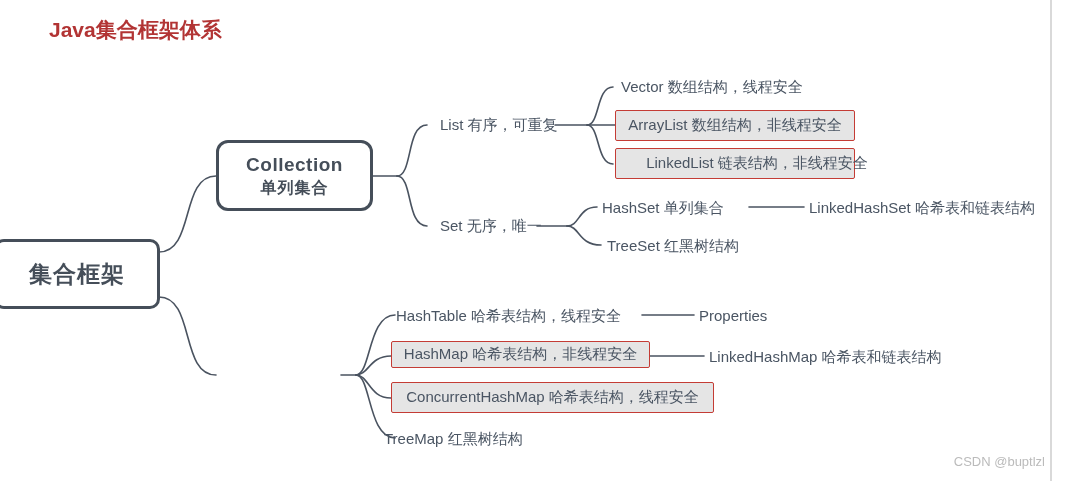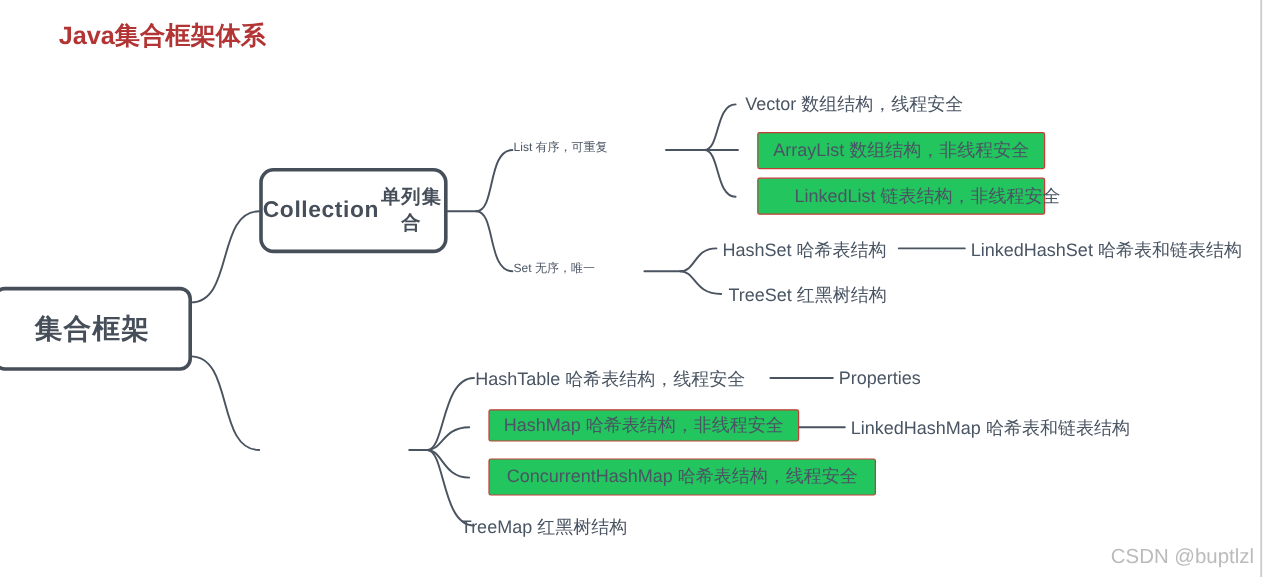--- a/index.html
+++ b/index.html
@@ -10,48 +10,48 @@
   *{margin:0;padding:0;box-sizing:border-box;}
   html,body{background:#fff;}
   body{width:1065px;height:481px;position:relative;overflow:hidden;
        font-family:"Liberation Sans","DejaVu Sans",sans-serif;}
   .canvas{position:absolute;inset:0;}
   svg.wires{position:absolute;left:0;top:0;width:1065px;height:481px;}
   svg.wires path{fill:none;stroke:var(--line-slate);stroke-width:1.6;stroke-linecap:round;}
   svg.wires path.edge{stroke:var(--edge-line);stroke-width:1.5;}
   .title{position:absolute;left:49px;top:16px;font-size:21px;font-weight:700;
          color:var(--title-red);white-space:nowrap;}
-  .node{position:absolute;display:flex;flex-direction:row;align-items:center;
+  .node{position:absolute;display:flex;flex-direction:column;align-items:center;
         justify-content:center;border:3.5px solid var(--node-border);
         background:#fff;color:var(--node-text);text-align:center;}
   .node.root{left:-6px;top:239px;width:166px;height:70px;border-radius:10px;
              font-size:23px;font-weight:bold;letter-spacing:1px;}
   .node.collection{left:216px;top:140px;width:157px;height:71px;border-radius:12px;}
   .node.map{left:216px;top:337px;width:125px;height:75px;border-radius:12px;}
   .node .node-title{font-size:19px;font-weight:bold;letter-spacing:.5px;line-height:24px;}
   .node .node-sub{font-size:16px;font-weight:600;line-height:22px;letter-spacing:1px;}
-  .glabel{position:absolute;font-size:10px;color:var(--leaf-text);white-space:nowrap;}
+  .glabel{position:absolute;font-size:15px;color:var(--leaf-text);white-space:nowrap;margin-left:12px;}
   .glabel.list{left:428px;top:116px;}
   .glabel.set{left:428px;top:217px;}
   .leaf{position:absolute;font-size:15px;color:var(--leaf-text);white-space:nowrap;}
   .leaf.vector{left:621px;top:78px;}
   .leaf.hashset{left:602px;top:199px;}
   .leaf.linkedhashset{left:809px;top:199px;}
   .leaf.treeset{left:607px;top:237px;}
   .leaf.hashtable{left:396px;top:307px;}
   .leaf.properties{left:699px;top:307px;}
   .leaf.linkedhashmap{left:709px;top:348px;}
   .leaf.treemap{left:384px;top:430px;}
   .leaf.boxed{display:flex;align-items:center;justify-content:center;
-              border:1.5px solid var(--highlight-red);border-radius:2px;background:#22c55e;margin-left:16px;}
+              border:1.5px solid var(--highlight-red);border-radius:2px;background:#e5e5e5;}
   .leaf.arraylist{left:615px;top:110px;width:240px;height:31px;}
   .leaf.linkedlist{left:615px;top:148px;width:240px;height:31px;padding-left:44px;}
   .leaf.hashmap{left:391px;top:341px;width:259px;height:27px;}
   .leaf.concurrenthashmap{left:391px;top:382px;width:323px;height:31px;}
-  .watermark{position:absolute;right:20px;top:454px;font-size:17px;
+  .watermark{position:absolute;right:20px;top:454px;font-size:13px;
              color:var(--watermark-gray);white-space:nowrap;}
 </style>
 </head>
 <body>
 
 <div class="canvas">
 
   <svg class="wires" viewBox="0 0 1065 481" xmlns="http://www.w3.org/2000/svg" aria-hidden="true">
 
     <path d="M159,252 C195,252 180,176 216,176"></path>
@@ -94,21 +94,21 @@
   </div>
 
 
   <div class="glabel list">List 有序，可重复</div>
   <div class="glabel set">Set 无序，唯一</div>
 
   <div class="leaf vector">Vector 数组结构，线程安全</div>
   <div class="leaf boxed arraylist">ArrayList 数组结构，非线程安全</div>
   <div class="leaf boxed linkedlist">LinkedList 链表结构，非线程安全</div>
 
-  <div class="leaf hashset">HashSet 哈希表结构</div>
+  <div class="leaf hashset">HashSet 单列集合</div>
   <div class="leaf linkedhashset">LinkedHashSet 哈希表和链表结构</div>
   <div class="leaf treeset">TreeSet 红黑树结构</div>
 
   <div class="leaf hashtable">HashTable 哈希表结构，线程安全</div>
   <div class="leaf properties">Properties</div>
   <div class="leaf boxed hashmap">HashMap 哈希表结构，非线程安全</div>
   <div class="leaf linkedhashmap">LinkedHashMap 哈希表和链表结构</div>
   <div class="leaf boxed concurrenthashmap">ConcurrentHashMap 哈希表结构，线程安全</div>
   <div class="leaf treemap">TreeMap 红黑树结构</div>
 

